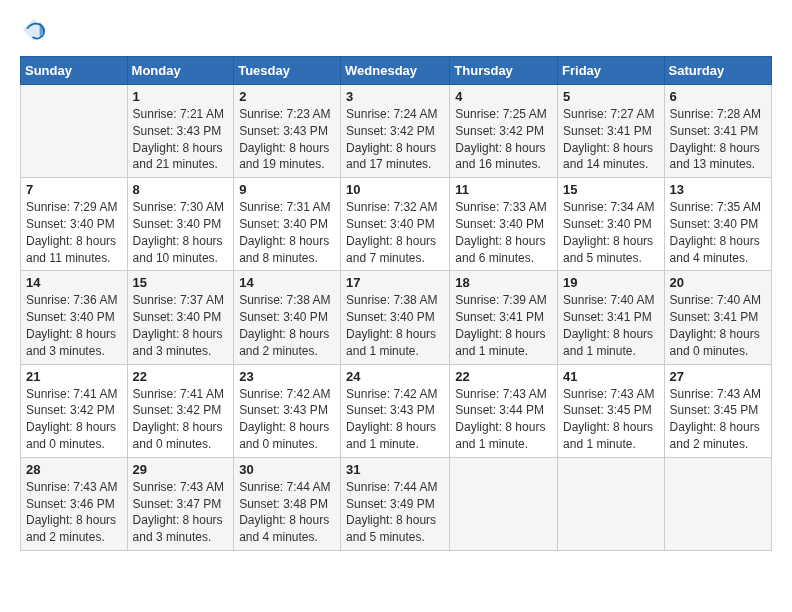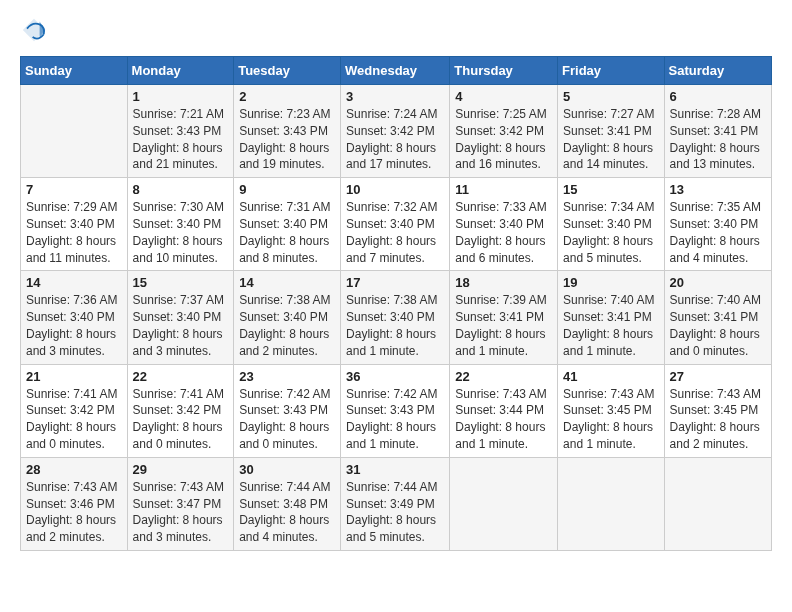--- a/index.html
+++ b/index.html
@@ -216,21 +216,21 @@
           </td>
           <td>
             <div class="day-num">22</div>
             <div class="day-info">Sunrise: 7:41 AM<br>Sunset: 3:42 PM<br>Daylight: 8 hours and 0 minutes.</div>
           </td>
           <td>
             <div class="day-num">23</div>
             <div class="day-info">Sunrise: 7:42 AM<br>Sunset: 3:43 PM<br>Daylight: 8 hours and 0 minutes.</div>
           </td>
           <td>
-            <div class="day-num">36</div>
+            <div class="day-num">24</div>
             <div class="day-info">Sunrise: 7:42 AM<br>Sunset: 3:43 PM<br>Daylight: 8 hours and 1 minute.</div>
           </td>
           <td>
             <div class="day-num">22</div>
             <div class="day-info">Sunrise: 7:43 AM<br>Sunset: 3:44 PM<br>Daylight: 8 hours and 1 minute.</div>
           </td>
           <td>
             <div class="day-num">41</div>
             <div class="day-info">Sunrise: 7:43 AM<br>Sunset: 3:45 PM<br>Daylight: 8 hours and 1 minute.</div>
           </td>

